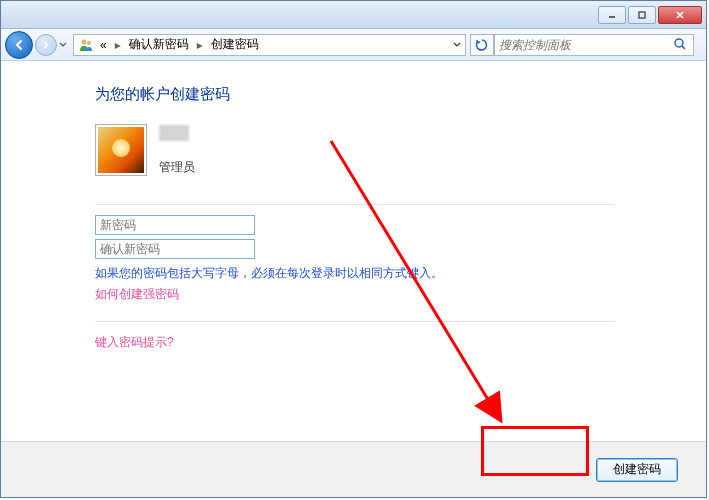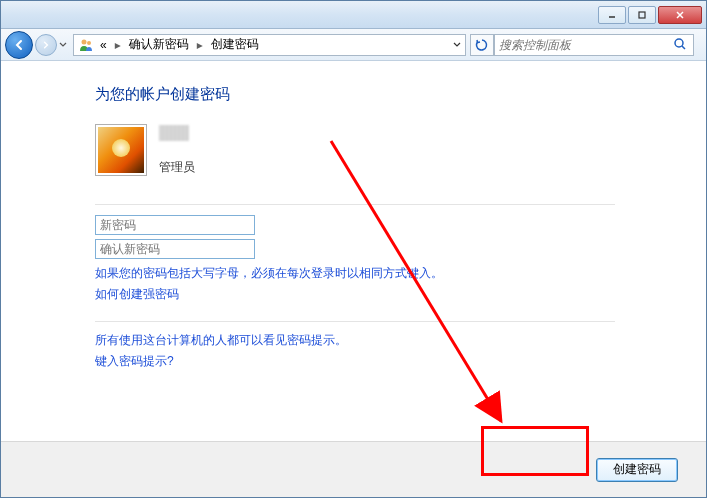--- a/index.html
+++ b/index.html
@@ -152,21 +152,21 @@
       width: 160px; height: 20px;
       border: 1px solid #7fb0d8;
       padding: 0 4px;
       font-size: 12px;
       color: #888;
       display: block;
       margin-bottom: 4px;
       outline: none;
     }
     .info-text { color: #1d4ed8; margin: 6px 0 2px 0; }
-    .link { color: #1d4ed8; cursor: pointer; display: inline-block; margin: 2px 0 10px 0; }
+    .link { color: #ec4899; cursor: pointer; display: inline-block; margin: 2px 0 10px 0; }
     .footer {
       position: absolute;
       bottom: 0; left: 0; right: 0;
       height: 56px;
       border-top: 1px solid #d8d8d8;
       background: #f0f0f0;
       display: flex;
       justify-content: flex-end;
       align-items: center;
       padding-right: 28px;
@@ -290,21 +290,20 @@
 
     <hr class="sep-line">
 
     <input class="pw-input" type="text" placeholder="新密码" style="">
     <input class="pw-input" type="text" placeholder="确认新密码" style="">
     <div class="info-text">如果您的密码包括大写字母，必须在每次登录时以相同方式键入。</div>
     <span class="link">如何创建强密码</span>
 
     <hr class="sep-line">
 
-    <div class="info-text">所有使用这台计算机的人都可以看见密码提示。</div>
     <span class="link">键入密码提示?</span>
   </div>
 
   <div class="footer">
     <button class="btn primary">创建密码</button>
   </div>
 
   <div class="highlight-box" style="left:480px; top:425px; width:108px; height:50px;"></div>
   <svg class="arrow-svg" style="left:320px; top:130px; width:220px; height:310px;">
     <defs>

